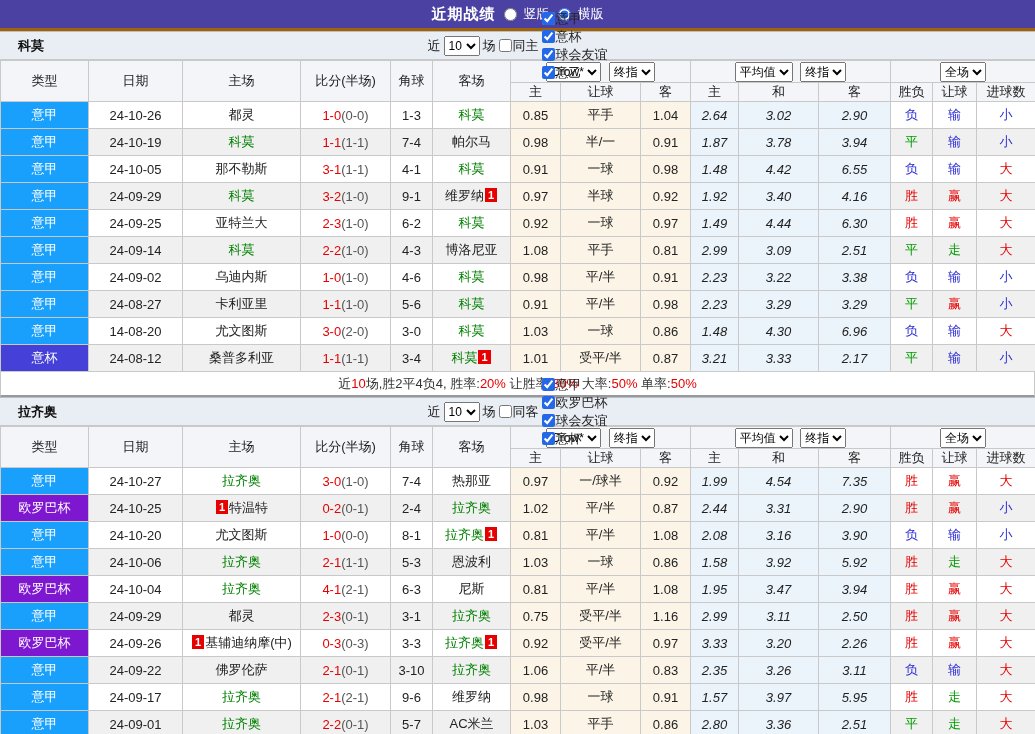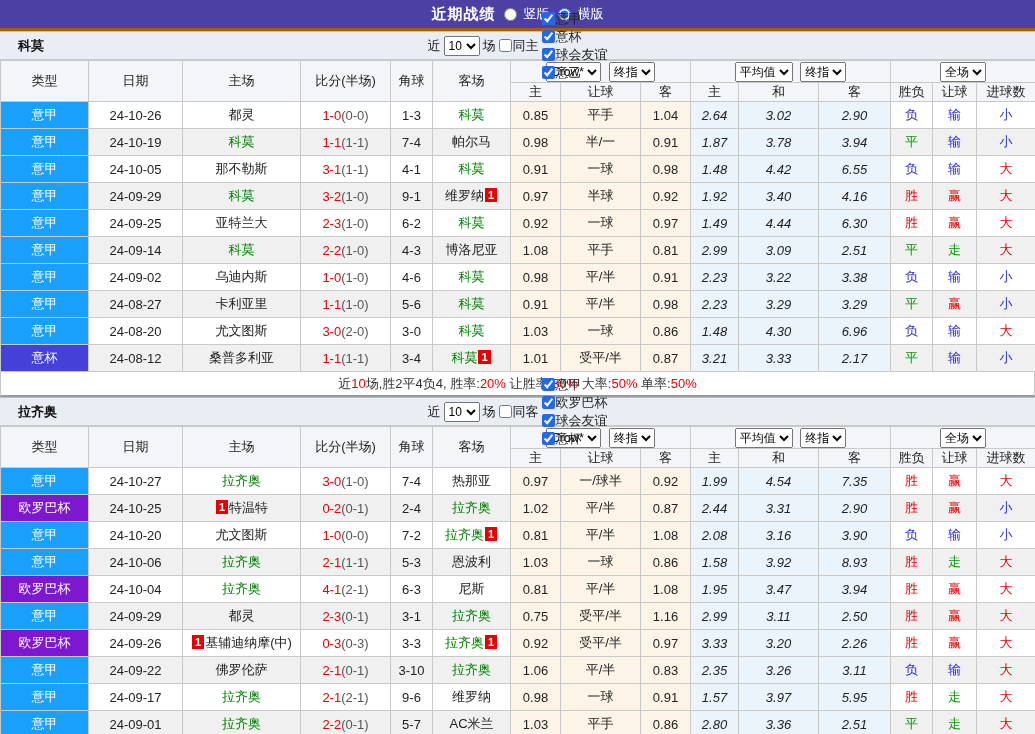--- a/index.html
+++ b/index.html
@@ -272,21 +272,21 @@
               <td class="c-odd">0.98</td>
               <td class="c-avg">2.23</td>
               <td class="c-avg">3.29</td>
               <td class="c-avg">3.29</td>
               <td class="c-res" style="color: rgb(0, 153, 0);">平</td>
               <td class="c-res" style="color: rgb(230, 0, 0);">赢</td>
               <td class="c-res" style="color: rgb(43, 43, 213);">小</td>
             </tr>
             <tr>
               <td class="c-type" style="background: rgb(25, 160, 252);">意甲</td>
-              <td>24-08-20</td>
+              <td>14-08-20</td>
               <td><span>尤文图斯</span></td>
               <td><span class="ft">3-0</span><span class="ht">(2-0)</span></td>
               <td>3-0</td>
               <td><span class="team-green">科莫</span></td>
               <td class="c-odd">1.03</td>
               <td class="c-odd">一球</td>
               <td class="c-odd">0.86</td>
               <td class="c-avg">1.48</td>
               <td class="c-avg">4.30</td>
               <td class="c-avg">6.96</td>
@@ -441,21 +441,21 @@
               <td class="c-avg">2.90</td>
               <td class="c-res" style="color: rgb(230, 0, 0);">胜</td>
               <td class="c-res" style="color: rgb(230, 0, 0);">赢</td>
               <td class="c-res" style="color: rgb(43, 43, 213);">小</td>
             </tr>
             <tr>
               <td class="c-type" style="background: rgb(25, 160, 252);">意甲</td>
               <td>24-10-20</td>
               <td><span>尤文图斯</span></td>
               <td><span class="ft">1-0</span><span class="ht">(0-0)</span></td>
-              <td>7-2</td>
+              <td>8-1</td>
               <td><span class="team-green">拉齐奥</span><span class="badge">1</span></td>
               <td class="c-odd">0.81</td>
               <td class="c-odd">平/半</td>
               <td class="c-odd">1.08</td>
               <td class="c-avg">2.08</td>
               <td class="c-avg">3.16</td>
               <td class="c-avg">3.90</td>
               <td class="c-res" style="color: rgb(43, 43, 213);">负</td>
               <td class="c-res" style="color: rgb(43, 43, 213);">输</td>
               <td class="c-res" style="color: rgb(43, 43, 213);">小</td>
@@ -465,21 +465,21 @@
               <td>24-10-06</td>
               <td><span class="team-green">拉齐奥</span></td>
               <td><span class="ft">2-1</span><span class="ht">(1-1)</span></td>
               <td>5-3</td>
               <td><span>恩波利</span></td>
               <td class="c-odd">1.03</td>
               <td class="c-odd">一球</td>
               <td class="c-odd">0.86</td>
               <td class="c-avg">1.58</td>
               <td class="c-avg">3.92</td>
-              <td class="c-avg">8.93</td>
+              <td class="c-avg">5.92</td>
               <td class="c-res" style="color: rgb(230, 0, 0);">胜</td>
               <td class="c-res" style="color: rgb(0, 153, 0);">走</td>
               <td class="c-res" style="color: rgb(230, 0, 0);">大</td>
             </tr>
             <tr>
               <td class="c-type" style="background: rgb(125, 23, 208);">欧罗巴杯</td>
               <td>24-10-04</td>
               <td><span class="team-green">拉齐奥</span></td>
               <td><span class="ft">4-1</span><span class="ht">(2-1)</span></td>
               <td>6-3</td>

